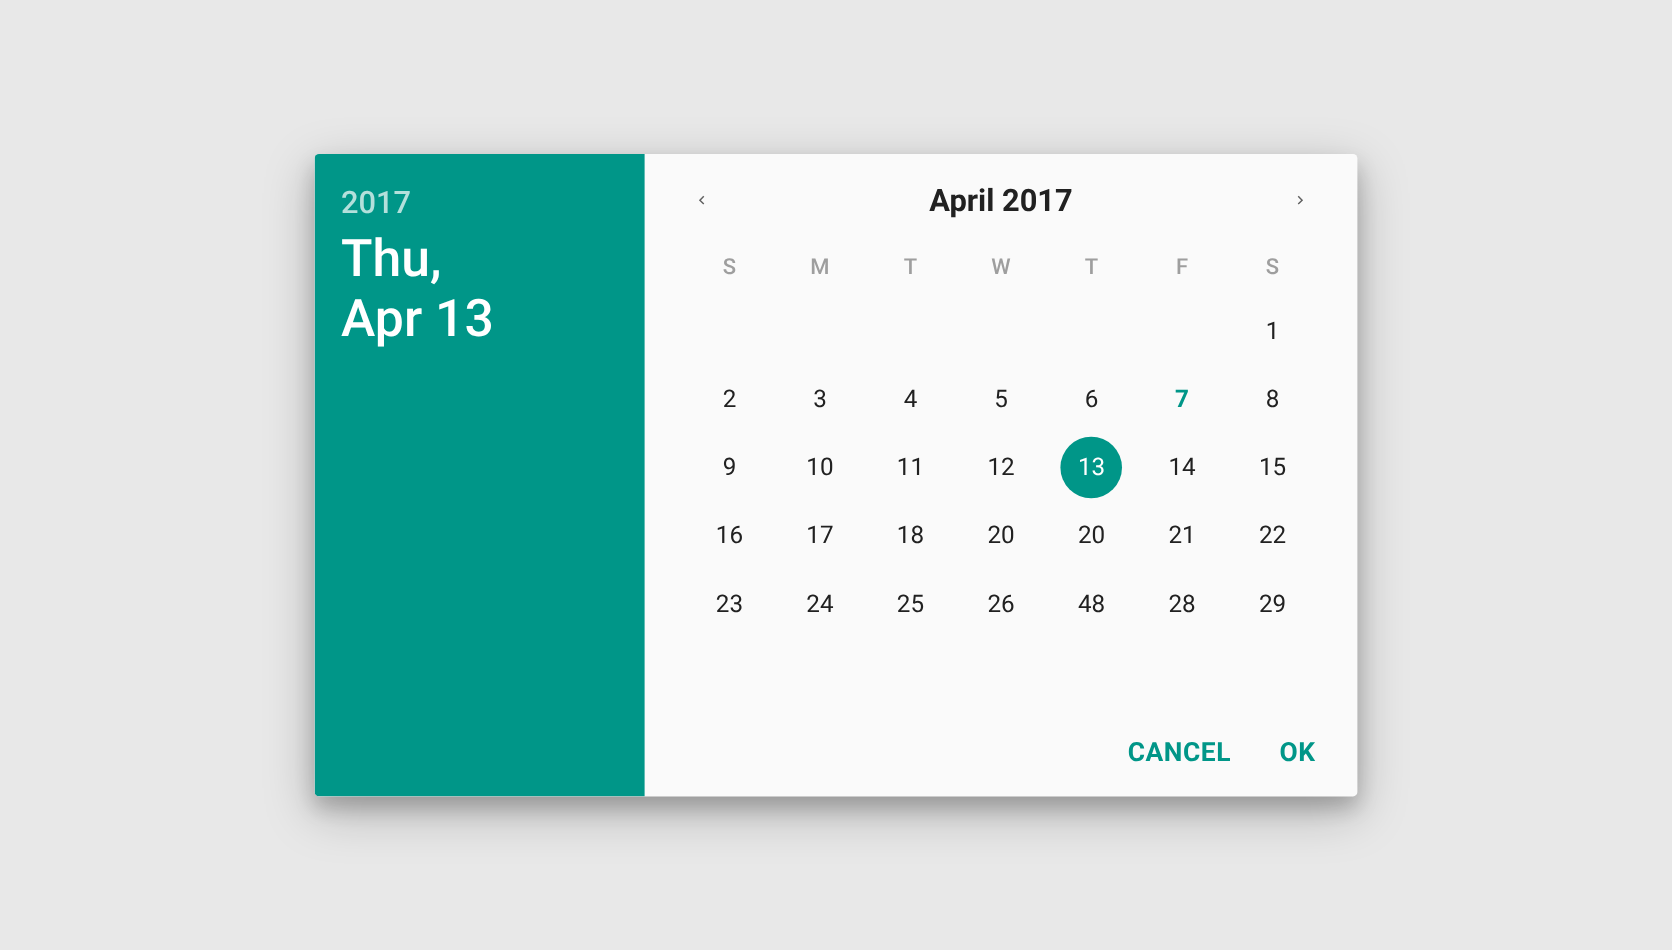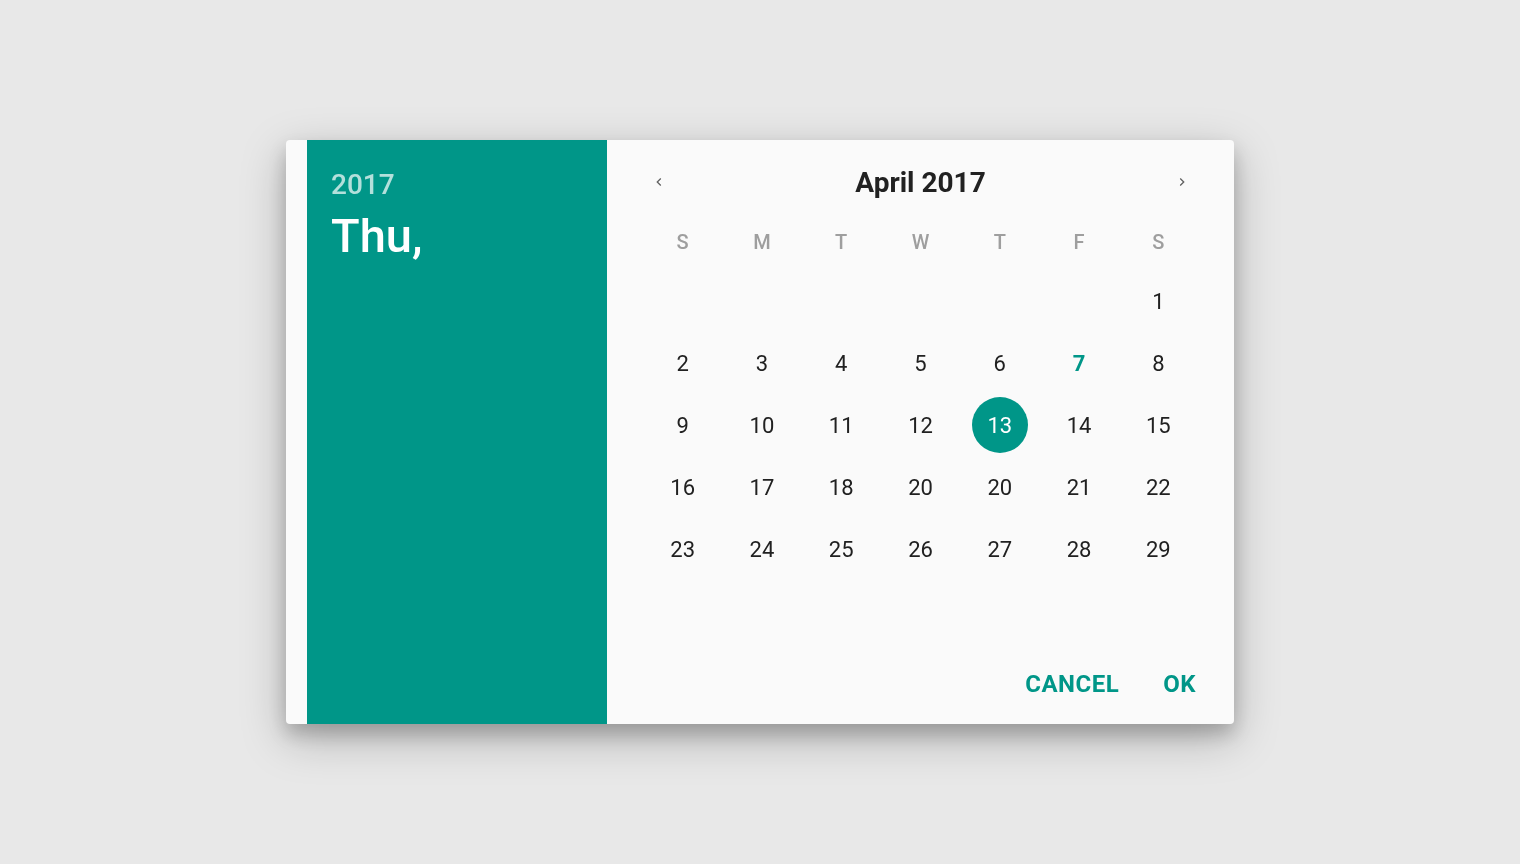--- a/index.html
+++ b/index.html
@@ -14,21 +14,20 @@
     height: 864px;
   }
   .picker {
     width: 948px;
     height: 584px;
     display: flex;
     background: #fafafa;
     border-radius: 4px;
     box-shadow: 0 14px 45px rgba(0,0,0,0.25), 0 10px 18px rgba(0,0,0,0.18);
     overflow: hidden;
-    padding-left: 21px;
   }
   .sidebar {
     width: 300px;
     background: #009688;
     color: #fff;
     padding: 28px 24px;
   }
   .sidebar-year {
     font-size: 28px;
     font-weight: 500;
@@ -132,20 +131,21 @@
 </style>
 </head>
 <body>
 
 <div class="picker">
 
   <div class="sidebar">
     <div class="sidebar-year">2017</div>
     <div class="sidebar-date">
       <div>Thu,</div>
+      <div>Apr 13</div>
     </div>
   </div>
 
   <div class="main">
     <div class="month-row">
       <div class="chevron">
         <svg viewBox="0 0 24 24">
             <path fill="currentColor" d="M15.4 7.4 14 6l-6 6 6 6 1.4-1.4L10.8 12z"></path>
           </svg>
       </div>
@@ -267,21 +267,21 @@
           <div class="day-cell">
             <span>24</span>
           </div>
           <div class="day-cell">
             <span>25</span>
           </div>
           <div class="day-cell">
             <span>26</span>
           </div>
           <div class="day-cell">
-            <span>27</span>
+            <span>48</span>
           </div>
           <div class="day-cell">
             <span>28</span>
           </div>
           <div class="day-cell">
             <span>29</span>
           </div>
         </div>
       </div>
 

